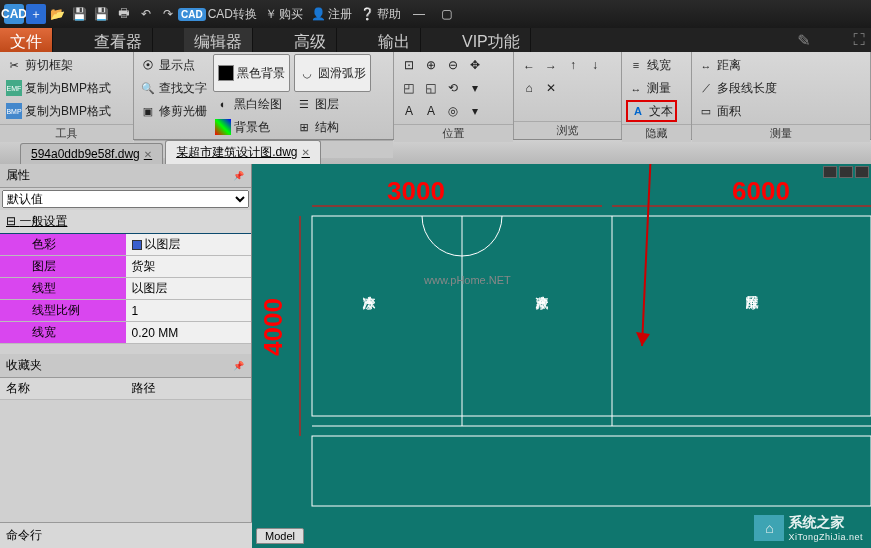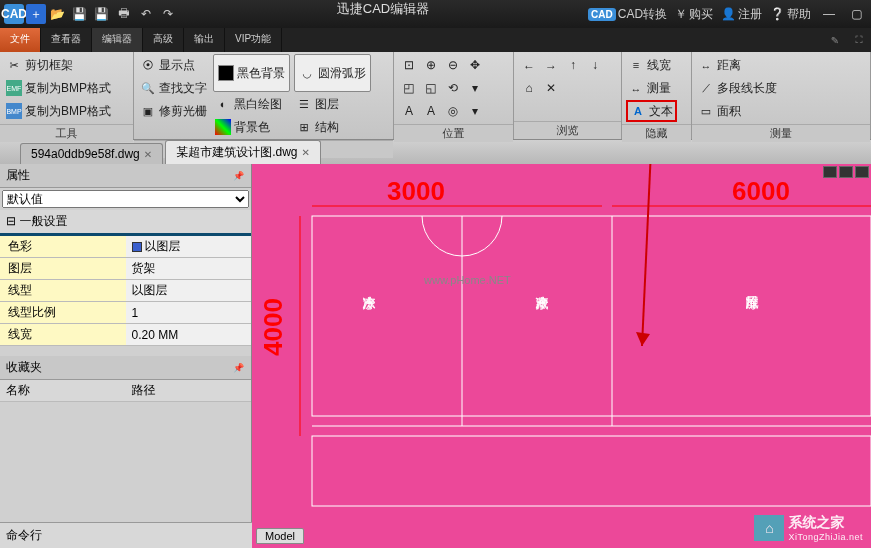--- a/index.html
+++ b/index.html
@@ -6,56 +6,56 @@
 body { width: 871px; height: 548px; background: #1a1a1a; overflow: hidden; position: relative; }
 
 .titlebar { height: 28px; background: linear-gradient(#2a2a2a,#1a1a1a); display: flex; padding: 0 4px; color: #ccc; }
 .titlebar .tb-left { display: flex; gap: 2px; align-items: center; }
 .titlebar .tb-icon { width: 20px; height: 20px; display: flex; align-items: center; justify-content: center; font-size: 12px; cursor: pointer; }
 .titlebar .tb-title { flex: 1; text-align: center; font-size: 13px; color: #ddd; }
 .titlebar .tb-right { display: flex; gap: 8px; align-items: center; font-size: 12px; }
 .titlebar .tb-right span { display: flex; align-items: center; gap: 2px; cursor: pointer; }
 .cad-badge { background:#3a8ed8; color:#fff; border-radius:3px; padding:1px 3px; font-size:10px; font-weight:bold; }
 
-.menubar { height: 24px; background: #222; display: flex; align-items: stretch; font-size: 10px; }
+.menubar { height: 24px; background: #222; display: flex; align-items: stretch; font-size: 16px; gap: 31px; }
 .menubar .mtab { padding: 4px 10px; color: #ccc; cursor: pointer; border-right:1px solid #111; }
 .menubar .mtab.active { background: linear-gradient(#e06a3a,#c04a1a); color: #fff; }
 .menubar .mspace { flex:1; }
 .menubar .micon { width:24px; display:flex; align-items:center; justify-content:center; color:#888; }
 
 .ribbon { height: 88px; background: linear-gradient(#d8d8d8,#c4c4c4); display: flex; font-size: 12px; color:#222; border-bottom:1px solid #888; }
 .rgroup { border-right:1px solid #999; display:flex; flex-direction:column; }
 .rgroup .rbody { flex:1; display:flex; padding:2px; gap:0; }
 .rgroup .rlabel { text-align:center; font-size:11px; padding:1px 0; color:#333; border-top:1px solid #aaa; background:#c8c8c8; }
 .rcol { display:flex; flex-direction:column; gap:1px; padding:0 2px; }
 .ritem { display:flex; align-items:center; gap:3px; padding:1px 2px; height:22px; cursor:pointer; white-space:nowrap; }
 .ritem.boxed { border:1px solid #888; background:#eee; border-radius:2px; padding:18px 4px; }
 .ricon { width:16px; height:16px; display:inline-flex; align-items:center; justify-content:center; font-size:11px; }
 .rsmallbtn { width:22px; height:22px; display:flex; align-items:center; justify-content:center; cursor:pointer; border:1px solid transparent; }
 .highlight-box { border:2px solid #d00; }
 
 .doctabs { height:24px; background: linear-gradient(#d0d0d0,#b8b8b8); display:flex; align-items:flex-end; padding-left:20px; font-size:12px; }
-.doctab { padding:3px 10px; background:#c0c0c0; border:1px solid #888; border-bottom:none; margin-right:2px; cursor:pointer; border-radius:3px 3px 0 0; display:flex; align-items:center; gap:4px; }
+.doctab { padding:3px 10px; background:#c0c0c0; border:1px solid #888; border-bottom:none; margin-right:2px; cursor:pointer; border-radius:3px 3px 0 0; display:flex; align-items:center; gap:4px;text-decoration:underline; }
 .doctab.active { background:#e8e8e8; }
 .doctab .close { font-size:10px; color:#666; }
 
 .workspace { position:absolute; top:164px; left:0; right:0; bottom:0; display:flex; }
 
 .propspanel { width:252px; background:#d0d0d0; border-right:1px solid #888; display:flex; flex-direction:column; font-size:12px; }
 .propspanel .ptitle { padding:3px 6px; background:#c8c8c8; border-bottom:1px solid #999; display:flex; justify-content:space-between; align-items:center; }
 .propspanel .pselect { padding:2px; }
 .propspanel .pselect select { width:100%; font-size:12px; }
-.propspanel .psection { padding:3px 6px; background:#d8d8d8; border-bottom:3px solid #0c4a6e; }
+.propspanel .psection { padding:3px 6px; background:#d8d8d8; border-bottom:1px solid #0c4a6e;text-decoration:underline; }
 .propspanel table { width:100%; border-collapse:collapse; font-size:12px; }
 .propspanel td { padding:2px 6px; border-bottom:1px solid #bbb; }
-.propspanel td:first-child { padding-left:8px; width:50%; background:#fef9c3; }
+.propspanel td:first-child { padding-left:32px; width:50%; background:#d946ef; }
 .propspanel td:last-child { background:#f0f0f0; }
 .colorswatch { display:inline-block; width:10px; height:10px; background:#3a5fcd; border:1px solid #333; vertical-align:middle; margin-right:3px; }
 
-.canvas-area { flex:1; position:relative; background:#ec4899; }
+.canvas-area { flex:1; position:relative; background:#0f766e; }
 .canvas-head { position:absolute; top:0; right:0; display:flex; gap:2px; padding:2px; }
 .canvas-head span { width:14px; height:12px; background:#333; border:1px solid #666; cursor:pointer; }
 .cadsvg { width:100%; height:100%; }
 .modeltab { position:absolute; bottom:4px; left:4px; background:#ddd; border:1px solid #888; padding:1px 8px; font-size:11px; border-radius:2px 2px 0 0; }
 
 .cmdline { position:absolute; bottom:0; left:0; width:284px; background:#d8d8d8; border-top:1px solid #999; padding:4px 6px; font-size:12px; }
 
 .watermark { position:absolute; bottom:6px; right:8px; color:#fff; font-size:14px; display:flex; align-items:center; gap:4px; opacity:.9; }
 .watermark .wicon { width:30px; height:26px; background:#4ab; display:flex; align-items:center; justify-content:center; font-weight:bold; }
 
@@ -68,21 +68,20 @@
   <div class="tb-left">
     <span class="tb-icon cad-badge">CAD</span>
     <span class="tb-icon" style="background:#2a6cd4;border-radius:2px;color:#fff">＋</span>
     <span class="tb-icon">📂</span>
     <span class="tb-icon">💾</span>
     <span class="tb-icon">💾</span>
     <span class="tb-icon">🖶</span>
     <span class="tb-icon">↶</span>
     <span class="tb-icon">↷</span>
   </div>
-  <div class="tb-title">迅捷CAD编辑器</div>
   <div class="tb-right">
     <span>
         <span class="cad-badge">CAD</span>
         <span>CAD转换</span>
       </span>
     <span>
         <span>￥</span>
         <span>购买</span>
       </span>
     <span>

